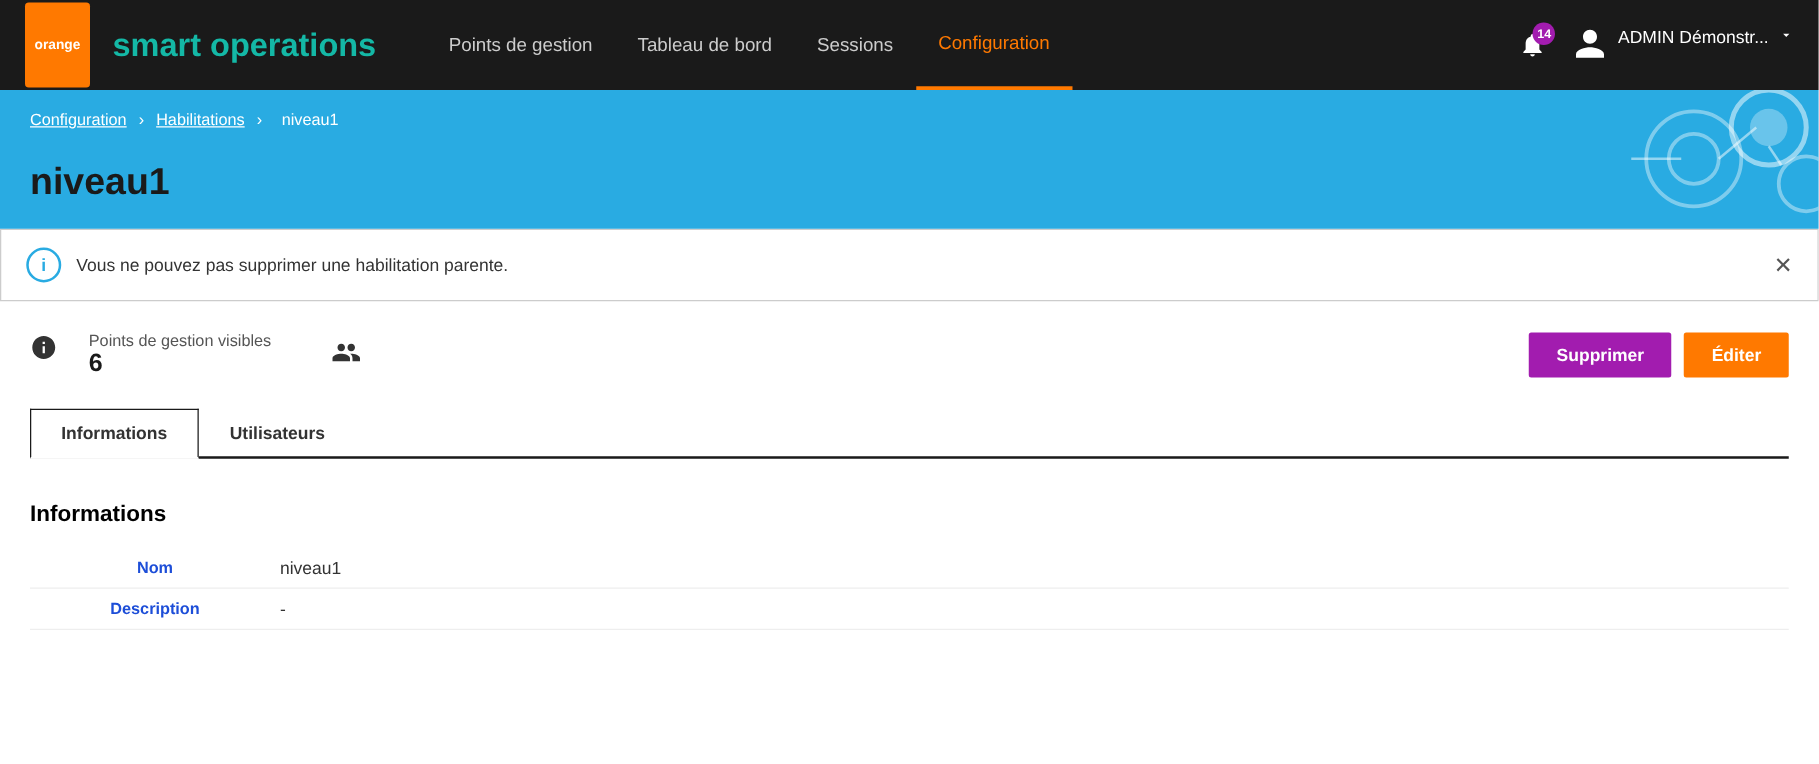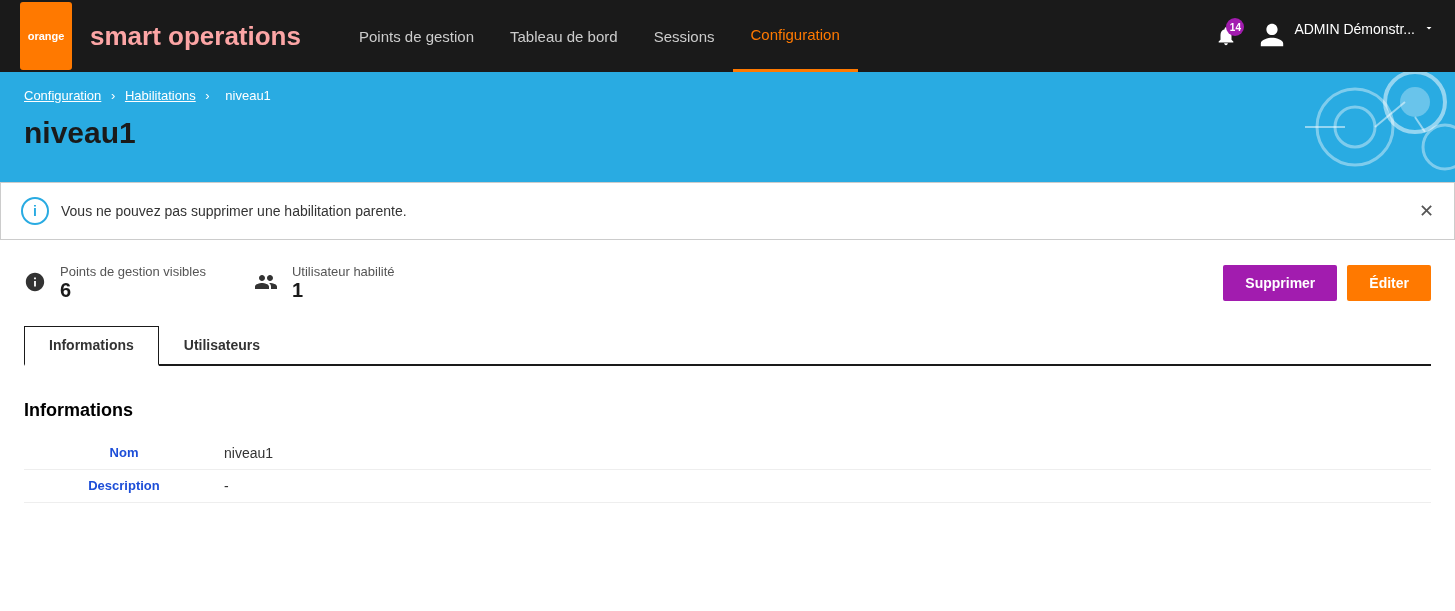--- a/index.html
+++ b/index.html
@@ -23,21 +23,21 @@
       justify-content: center;
       border-radius: 3px;
       flex-shrink: 0;
     }
     .logo-box span {
       color: white;
       font-size: 11px;
       font-weight: bold;
     }
     .app-title {
-      color: #fca5a5;
+      color: #14b8a6;
       font-size: 26px;
       font-weight: bold;
       margin-left: 18px;
       margin-right: 40px;
       white-space: nowrap;
     }
     .nav-links {
       display: flex;
       align-items: center;
       gap: 0;
@@ -101,21 +101,21 @@
     
     .header-section {
       background: #29abe2;
       padding: 16px 24px 20px 24px;
       position: relative;
       overflow: hidden;
       min-height: 110px;
     }
     .breadcrumb {
       font-size: 13px;
-      margin-bottom: 13px;
+      margin-bottom: 26px;
     }
     .breadcrumb a {
       color: #fff;
       text-decoration: underline;
       cursor: pointer;
     }
     .breadcrumb span {
       color: #fff;
       margin: 0 6px;
     }
@@ -179,22 +179,22 @@
 
     
     .stats-row {
       display: flex;
       align-items: center;
       gap: 48px;
       margin-bottom: 24px;
     }
     .stat-item {
       display: flex;
-      align-items: center;
-      gap: 14px;
+      align-items: flex-start;
+      gap: 25px;
     }
     .stat-icon {
       color: #333;
       font-size: 20px;
       margin-top: 2px;
     }
     .stat-info {
       display: flex;
       flex-direction: column;
     }
@@ -365,24 +365,20 @@
         <span class="stat-value">6</span>
       </div>
     </div>
 
     <div class="stat-item">
       <div class="stat-icon">
         <svg width="24" height="24" viewBox="0 0 24 24" fill="#333" xmlns="http://www.w3.org/2000/svg">
           <path d="M16 11c1.66 0 2.99-1.34 2.99-3S17.66 5 16 5c-1.66 0-3 1.34-3 3s1.34 3 3 3zm-8 0c1.66 0 2.99-1.34 2.99-3S9.66 5 8 5C6.34 5 5 6.34 5 8s1.34 3 3 3zm0 2c-2.33 0-7 1.17-7 3.5V19h14v-2.5c0-2.33-4.67-3.5-7-3.5zm8 0c-.29 0-.62.02-.97.05 1.16.84 1.97 1.97 1.97 3.45V19h6v-2.5c0-2.33-4.67-3.5-7-3.5z"></path>
         </svg>
       </div>
-      <div class="stat-info">
-        <span class="stat-label">Utilisateur habilité</span>
-        <span class="stat-value">1</span>
-      </div>
     </div>
 
     <div class="action-buttons">
       <button class="btn-supprimer">Supprimer</button>
       <button class="btn-editer">Éditer</button>
     </div>
   </div>
 
   <div class="tabs">
     <div class="tab active">Informations</div>

